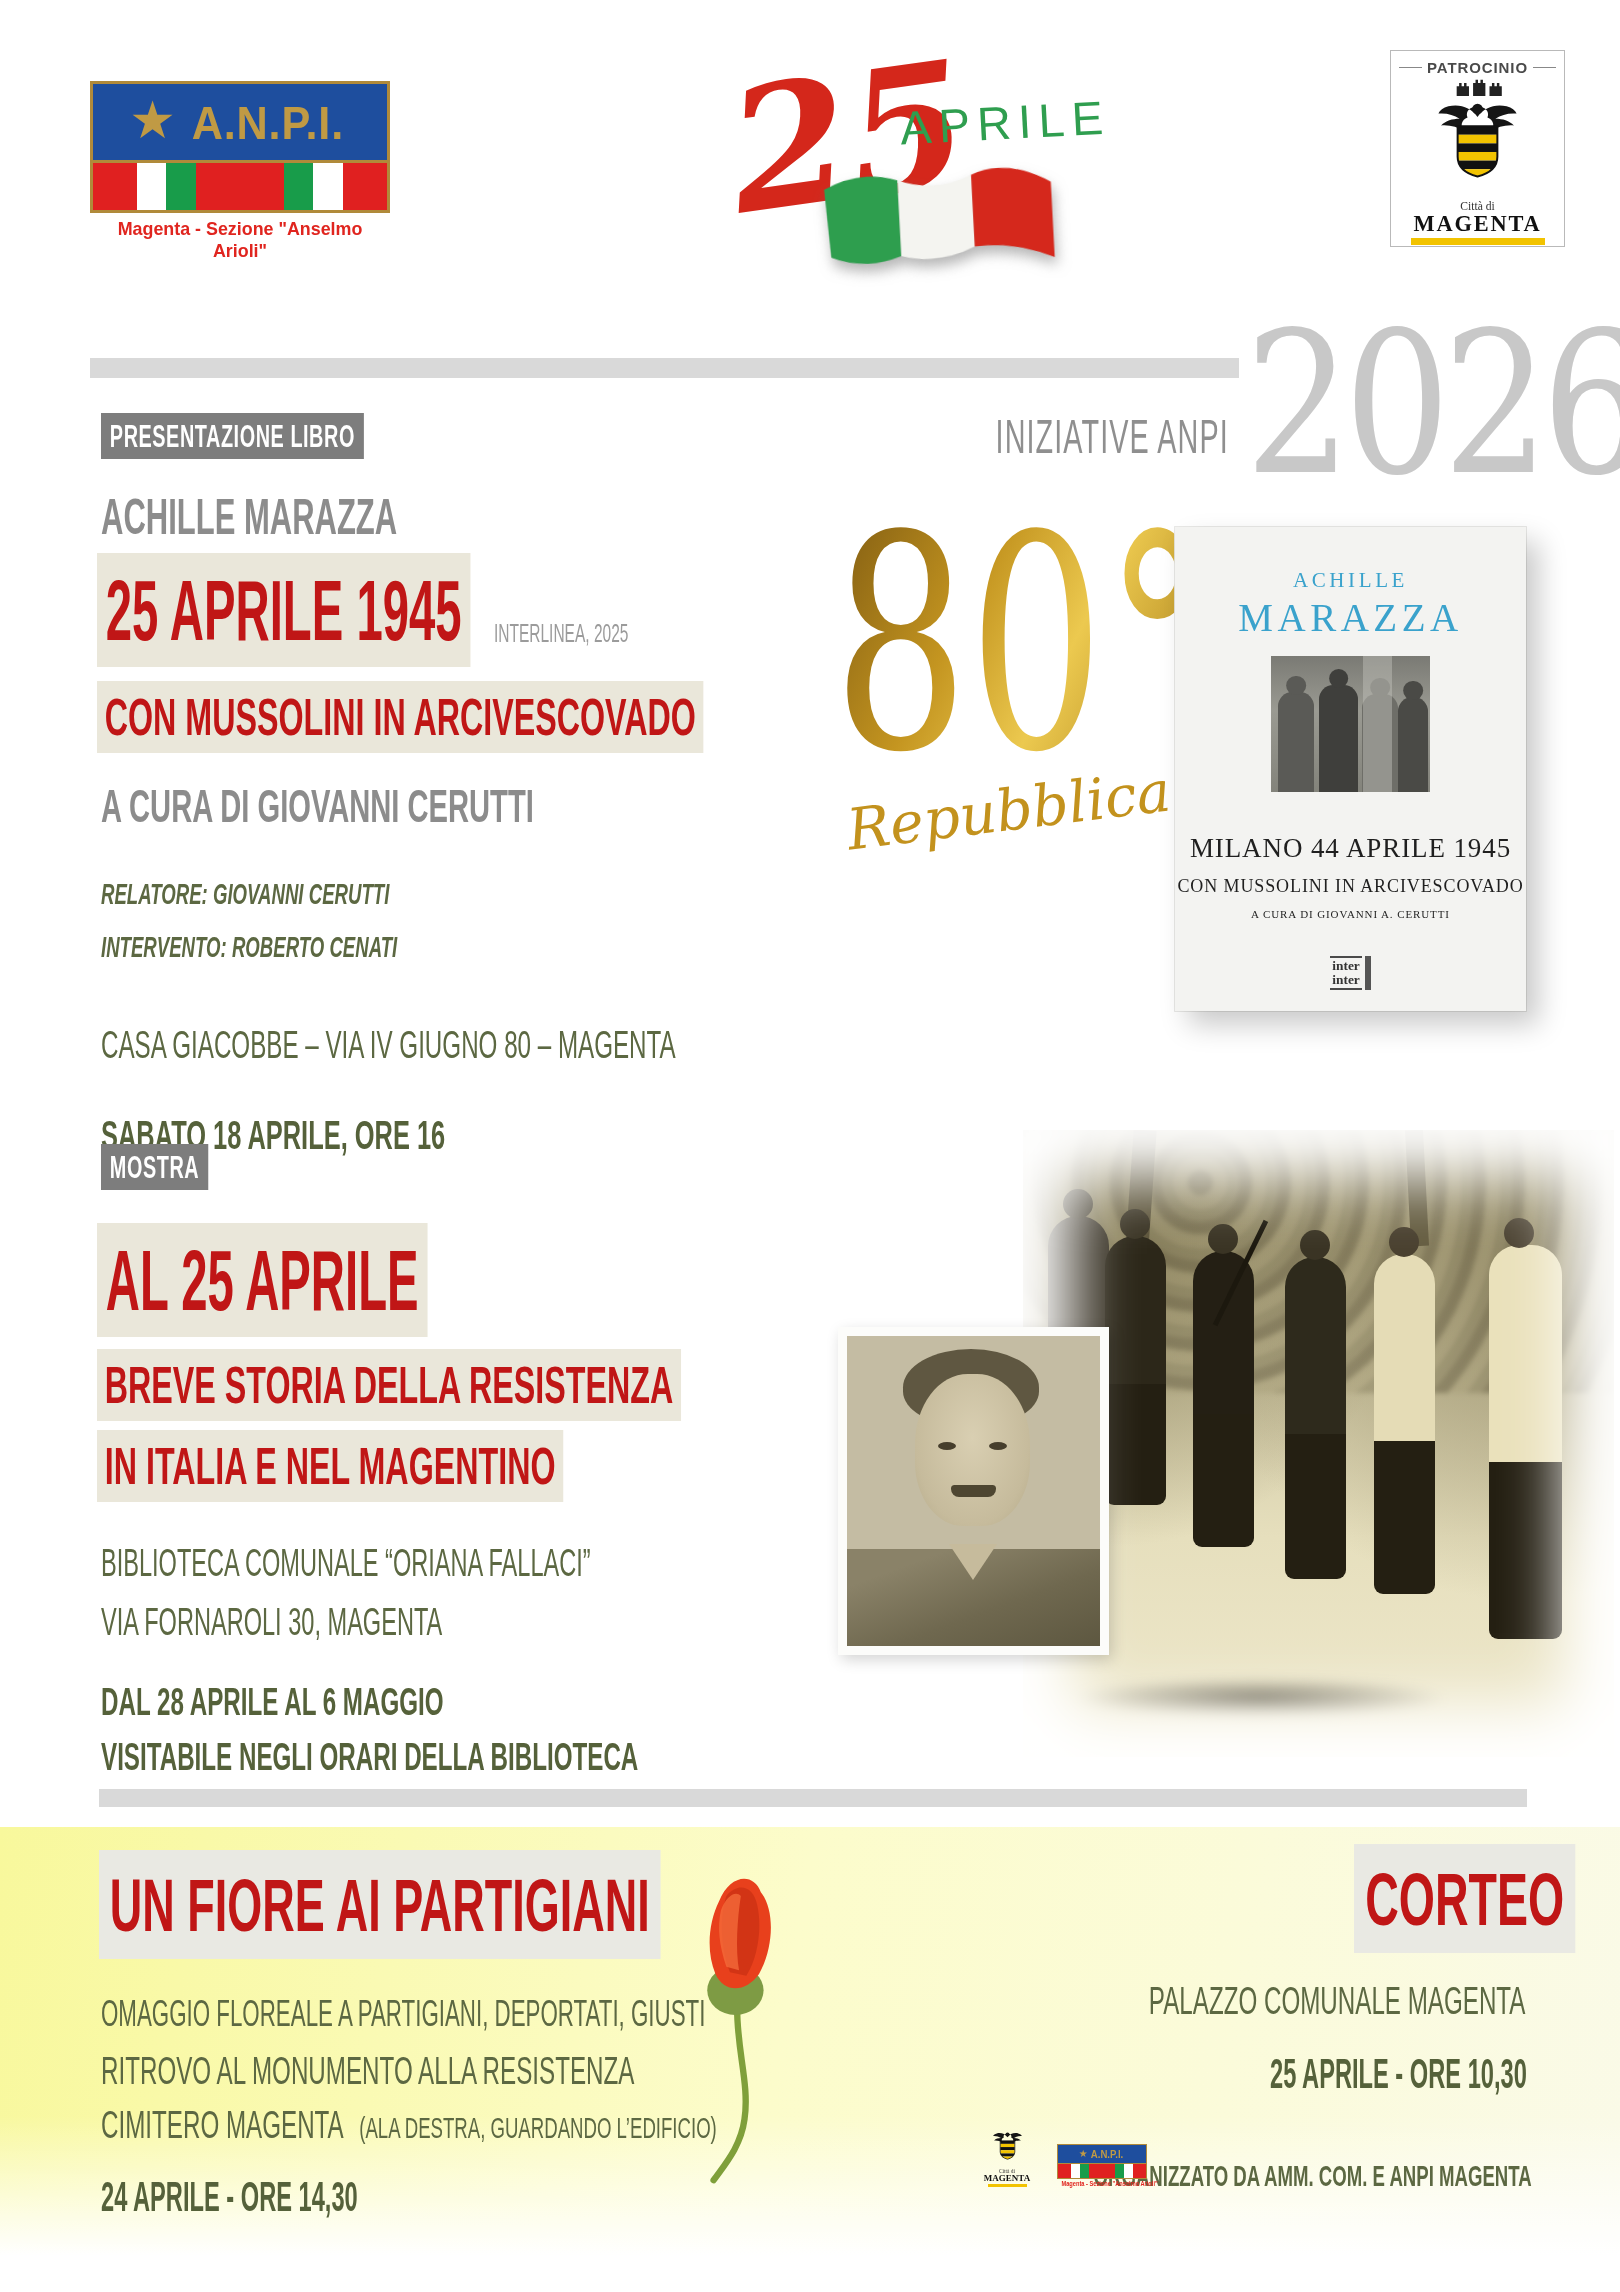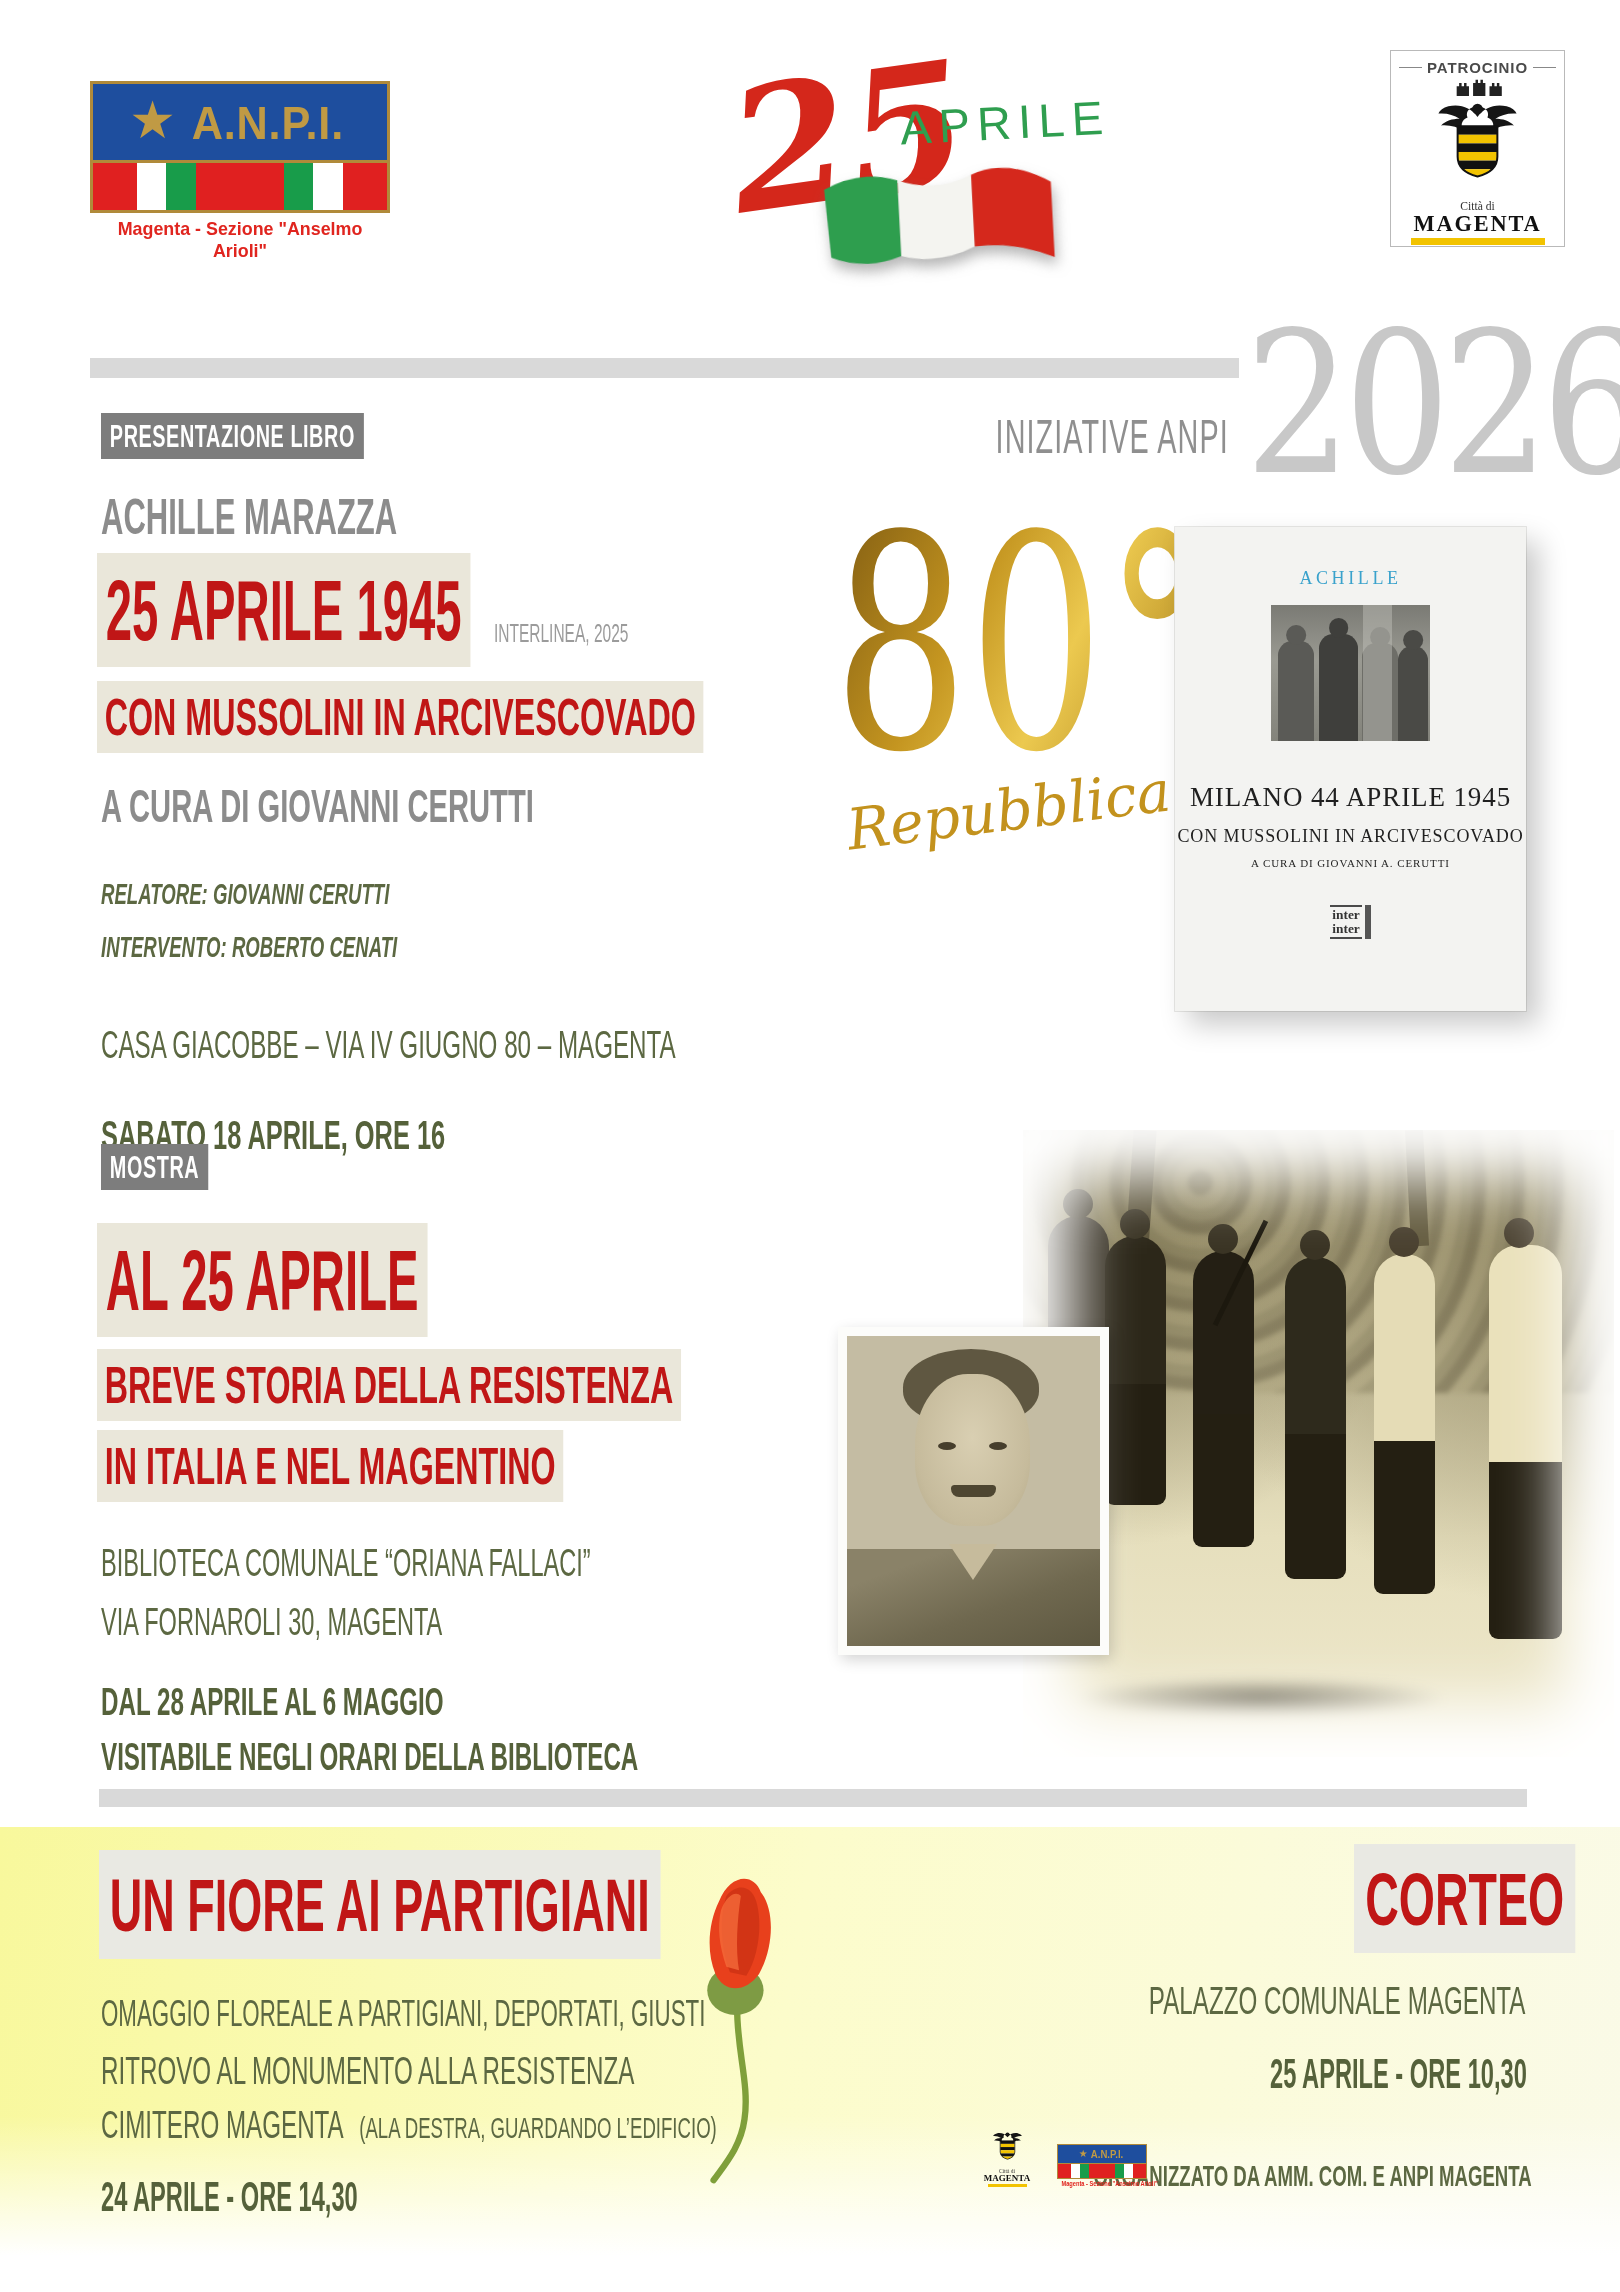--- a/index.html
+++ b/index.html
@@ -55,21 +55,21 @@
   .pat-line{width:23px;height:1.8px;background:#888;}
   .pat-text{font-size:15px;color:#4a4a4a;letter-spacing:0.9px;}
   .pat-city-pre{font-family:"Liberation Serif",serif;font-size:11.6px;color:#333;margin-top:-3.6px;}
   .pat-city{font-family:"Liberation Serif",serif;font-size:22.4px;font-weight:700;color:#111;
         letter-spacing:1.8px;line-height:1;}
   .pat-ybar{width:134px;height:7.2px;background:#f2c300;margin:2.7px auto 0;}
   
   .cover{left:1175px;top:527px;width:351px;height:484px;background:#f3f3f1;text-align:center;
         font-family:"Liberation Serif",serif;color:#1f1f1f;
         box-shadow:12.5px 14.3px 27px rgba(0,0,0,.22),0 0 0 0.9px #e6e6e4;}
-  .cov-first{margin-top:41px;font-size:18px;color:var(--coverblue);letter-spacing:3.6px;}
+  .cov-first{margin-top:41px;font-size:21px;color:var(--coverblue);letter-spacing:3.6px;}
   .cov-last{margin-top:1.8px;font-size:39px;color:var(--coverblue);letter-spacing:4.5px;}
   .cphoto{width:159px;height:136px;margin:16px auto 0;position:relative;overflow:hidden;
         background:linear-gradient(180deg,#7a7a74,#9a9a92 40%,#83837b);}
   .cphoto::after{content:"";position:absolute;left:58%;top:0;bottom:0;width:18%;
         background:#c4c4bc;opacity:.45;}
   .cfig{position:absolute;border-radius:14.3px 14.3px 0 0;}
   .cfig::before{content:"";position:absolute;top:-16px;left:50%;transform:translateX(-50%);
         width:19.7px;height:19.7px;border-radius:50%;background:inherit;}
   .cov-title{margin-top:41px;font-size:27px;letter-spacing:0.9px;}
   .cov-sub{margin-top:12.5px;font-size:18px;letter-spacing:0.9px;}
@@ -210,20 +210,21 @@
   <span class="abs cond sx62 olive it" style="left:101px;top:878px;font-size:30px;font-weight:600;">RELATORE: GIOVANNI CERUTTI</span>
   <span class="abs cond sx62 olive it" style="left:101px;top:931px;font-size:30px;font-weight:600;">INTERVENTO: ROBERTO CENATI</span>
   <span class="abs cond sx62 olive" style="left:101px;top:1025px;font-size:39px;">CASA GIACOBBE – VIA IV GIUGNO 80 – MAGENTA</span>
   <span class="abs cond sx62 oliveb" style="left:101px;top:1114px;font-size:41px;">SABATO 18 APRILE, ORE 16</span>
 
   <span class="abs eighty" style="left:833px;top:519px;">80°</span>
   <span class="abs repubblica" style="left:846px;top:777px;">Repubblica</span>
 
   <div class="abs cover">
     <div class="cov-first">ACHILLE</div>
+    <div class="cov-last">MARAZZA</div>
     <div class="cphoto">
       <div class="cfig" style="left:7.2px;top:36px;width:36px;height:102px;background:#5a5a56;"></div>
       <div class="cfig" style="left:48px;top:29px;width:39px;height:109px;background:#3f3f3c;"></div>
       <div class="cfig" style="left:91px;top:38px;width:36px;height:100px;background:#6e6e68;"></div>
       <div class="cfig" style="left:127px;top:41px;width:30px;height:97px;background:#4a4a46;"></div>
     </div>
     <div class="cov-title">MILANO 44 APRILE 1945</div>
     <div class="cov-sub">CON MUSSOLINI IN ARCIVESCOVADO</div>
     <div class="cov-cur">A CURA DI GIOVANNI A. CERUTTI</div>
     <div class="il">

